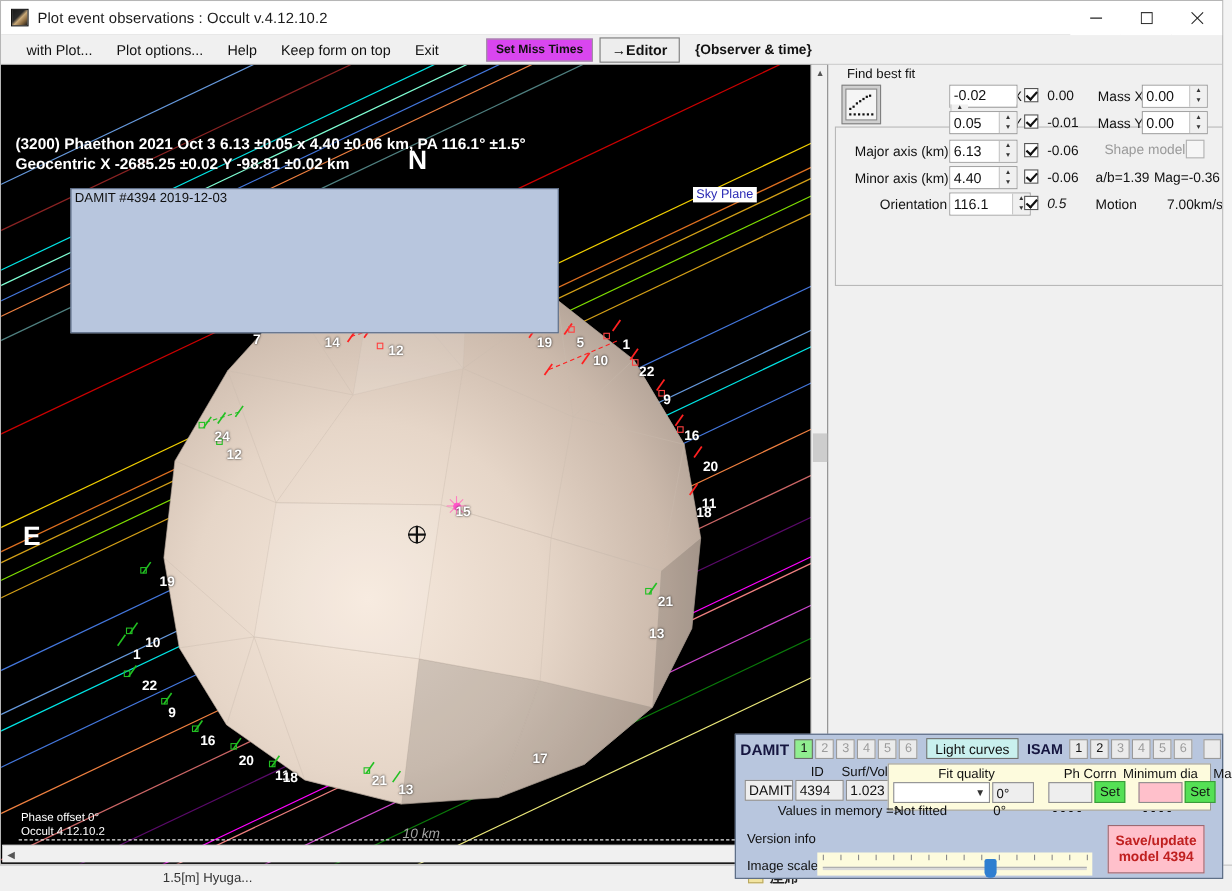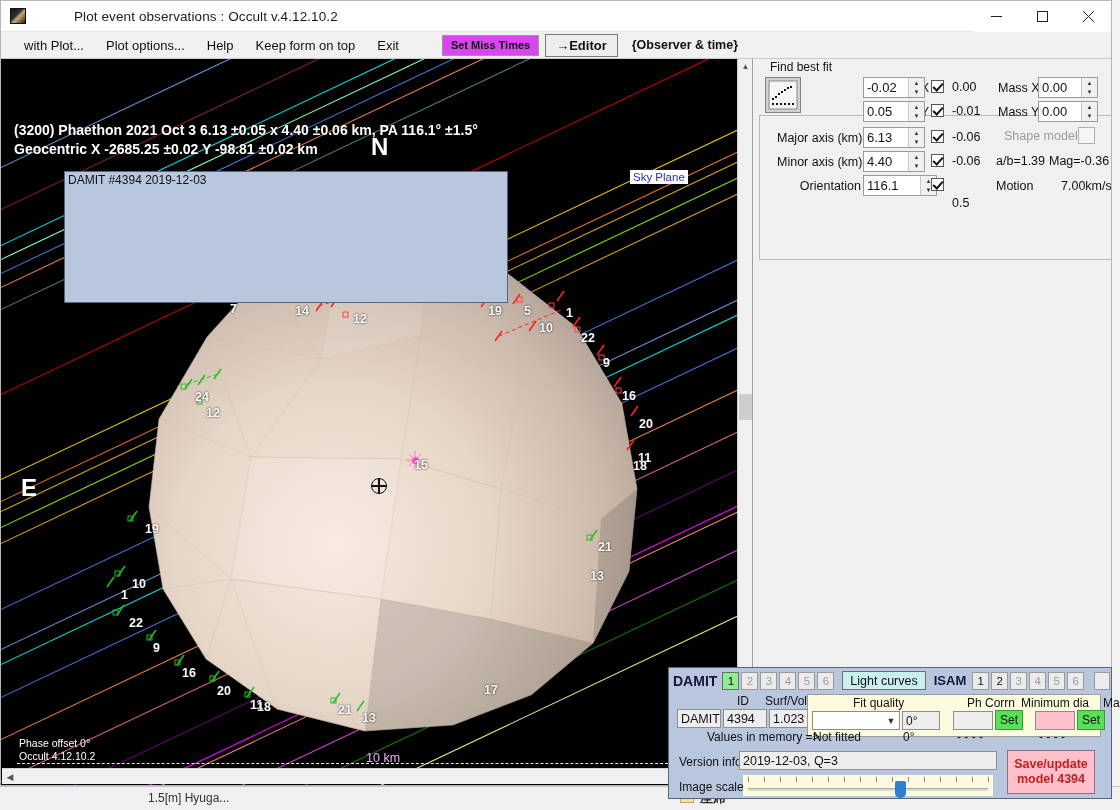--- a/index.html
+++ b/index.html
@@ -19,21 +19,21 @@
   .bg-right-panel { position:absolute; left:1106px; top:0; width:14px; height:810px; background:#f4f4f4; border-left:1px solid #d0d0d0; }
 
   
   .win {
     position:absolute; left:0; top:0; width:1112px; height:786px;
     background:#f0f0f0; border:1px solid #b6b6b6;
     display:flex; flex-direction:column;
   }
   .titlebar {
     height:31px; background:#ffffff; display:flex; align-items:center;
-    border-bottom:1px solid #e6e6e6; position:relative; flex:none;gap:40px;
+    border-bottom:1px solid #e6e6e6; position:relative; flex:none;
   }
   .app-icon {
     width:16px; height:16px; margin-left:9px; margin-right:8px;
     background:linear-gradient(135deg,#1a1a1a 0%,#2a2a2a 40%,#c8a878 55%,#8a6a40 75%,#1a1a1a 100%);
     border:1px solid #111; flex:none;
   }
   .title-text { font-size:13.5px; color:#1b1b1b; letter-spacing:.1px; }
   .win-btns { position:absolute; right:0; top:0; height:31px; display:flex; }
   .win-btn {
     width:46px; height:31px; display:flex; align-items:center; justify-content:center;
@@ -79,21 +79,21 @@
   .east  { position:absolute; left:20px;  top:415px; color:#fff; font-weight:bold; font-size:24px; z-index:6; }
   .tag {
     position:absolute; background:#fff; color:#2b2bb5; font-size:11.5px;
     padding:1px 3px; z-index:7; white-space:nowrap; border:0;
   }
   .tag.damit { left:63px; top:112px; }
   .tag.sky   { left:629px; top:111px; }
   .scalebar {
     position:absolute; left:16px; right:40px; bottom:21px; border-top:1px dashed #e8e8e8; z-index:5;
   }
-  .scalelabel { position:absolute; left:365px; bottom:20px; color:#f0abfc; font-size:12.5px; z-index:6;margin-top:30px;}
+  .scalelabel { position:absolute; left:365px; bottom:20px; color:#a3a3a3; font-size:12.5px; font-style:italic; z-index:6;margin-top:30px;}
   .foot {
     position:absolute; left:18px; bottom:22px; color:#fff; font-size:10.5px; line-height:13px; z-index:6;
   }
   .chordnum {
     position:absolute; color:#fff; font-size:12.5px; font-weight:bold; z-index:8;
     font-family:"Liberation Sans", sans-serif; text-shadow:0 0 2px #000;
   }
   .aster-center {
     position:absolute; left:370px; top:419px; width:16px; height:16px; z-index:8;
   }
@@ -504,21 +504,21 @@
                 <rect x="10" y="25" width="2" height="2"></rect>
               <rect x="14" y="25" width="2" height="2"></rect>
                 <rect x="18" y="25" width="2" height="2"></rect>
               <rect x="22" y="25" width="2" height="2"></rect>
                 <rect x="26" y="25" width="2" height="2"></rect>
             </g>
           </svg>
         </div>
 
         <div class="lbl" style="left:72px; top:22px; width:104px; text-align:right;">Center X</div>
-        <div class="spin" style="left:110px; top:18px; width:62px;">
+        <div class="spin" style="left:110px; top:18px; width:62px;flex-direction:column;">
           <input value="-0.02" style="">
           <div class="arrows">
               <div>▲</div>
               <div>▼</div>
             </div>
         </div>
         <div class="cbx checked" style="left:178px; top:21px;"></div>
         <div class="lbl" style="left:199px; top:21px;">0.00</div>
         <div class="lbl" style="left:245px; top:22px;">Mass X</div>
         <div class="spin" style="left:285px; top:18px; width:60px;">
@@ -576,21 +576,21 @@
 
         <div class="lbl" style="left:24px; top:120px; width:84px; text-align:right;">Orientation</div>
         <div class="spin" style="left:110px; top:116px; width:74px;">
           <input value="116.1" style="">
           <div class="arrows">
               <div>▲</div>
               <div>▼</div>
             </div>
         </div>
         <div class="cbx checked" style="left:178px; top:119px;"></div>
-        <div class="lbl" style="left:199px; top:137px;">0.5</div>
+        <div class="lbl" style="left:199px; top:119px;font-style:italic;">0.5</div>
         <div class="lbl" style="left:243px; top:120px;">Motion</div>
         <div class="lbl" style="left:308px; top:120px;">7.00km/s,</div>
 
       </div>
     </div>
 
     <div class="hscroll">
       <div class="lbtn">◀</div>
       <div class="thumb"></div>
     </div>
@@ -640,21 +640,20 @@
     <div class="pinkfield" style="left:366px; top:43px; width:40px;"></div>
     <div class="setbtn" style="left:408px; top:42px;">Set</div>
 
     <div class="d-lbl" style="left:38px; top:62px;">Values in memory =&gt;</div>
     <div class="d-lbl" style="left:144px; top:62px;">Not fitted</div>
     <div class="d-lbl" style="left:234px; top:62px;">0°</div>
     <div class="d-lbl" style="left:288px; top:62px;">- - - -</div>
     <div class="d-lbl" style="left:370px; top:62px;">- - - -</div>
 
     <div class="d-lbl" style="left:10px; top:87px;">Version info</div>
-    <div class="d-field" style="left:70px; top:83px; width:258px; background:#eeeeee;">2019-12-03, Q=3</div>
 
     <div class="d-lbl" style="left:10px; top:112px;">Image scale</div>
     <div class="imgscale-track">
       <div class="ticks" style="left:5px; top:2px; width:240px;">
           <i style="left: 0px;"></i>
           <i style="left: 16px;"></i>
           <i style="left: 32px;"></i>
           <i style="left: 48px;"></i>
           <i style="left: 64px;"></i>
           <i style="left: 80px;"></i>

